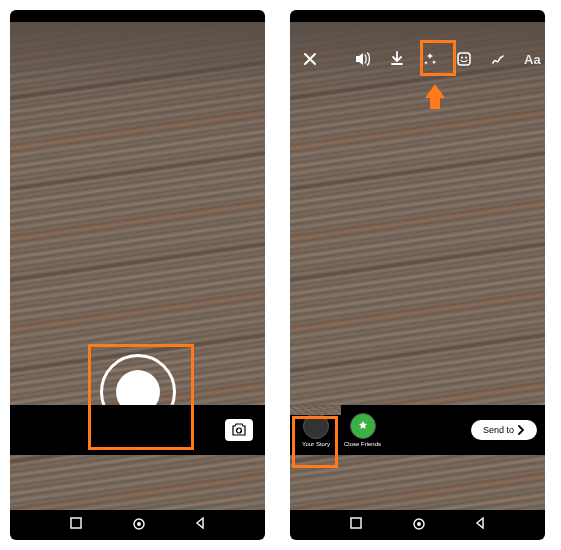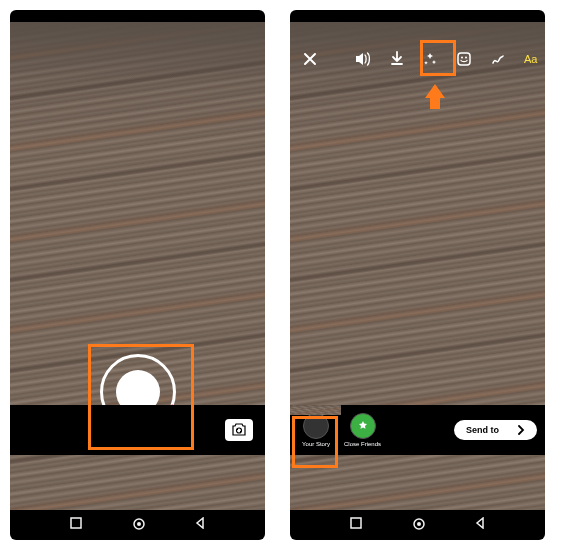--- a/index.html
+++ b/index.html
@@ -27,21 +27,21 @@
   .hl.arrow::before{content:"";position:absolute;left:50%;top:0;transform:translateX(-50%);border:10px solid transparent;border-bottom:14px solid #ff7a1a}
   .hl.arrow::after{content:"";position:absolute;left:50%;top:20px;transform:translateX(-50%);width:10px;height:15px;background:#ff7a1a}
   .hl.story{left:2px;bottom:42px;width:40px;height:46px}
   .toolbar{position:absolute;top:22px;left:0;right:0;height:30px;display:flex;align-items:center;padding:0 12px;gap:18px;color:#fff}
   .toolbar .spacer{flex:1}
   .tico{width:20px;height:20px;display:flex;align-items:center;justify-content:center}
   .story-item{display:flex;flex-direction:column;align-items:center;gap:2px;min-width:36px}
   .story-ava{width:24px;height:24px;border-radius:50%;border:1px solid #555;background:#333;overflow:hidden}
   .story-ava.g{background:#3cb043;display:flex;align-items:center;justify-content:center}
   .story-lbl{font-size:6px;color:#fff;white-space:nowrap}
-  .send{background:#fff;border-radius:14px;padding:5px 12px;display:flex;align-items:center;gap:18px;font-size:9px;font-weight:700}
+  .send{background:#fff;border-radius:14px;padding:5px 12px;display:flex;align-items:center;gap:3px;font-size:9px;font-weight:400}
   .cam-switch{width:28px;height:22px;background:#fff;border-radius:4px;display:flex;align-items:center;justify-content:center}
   svg{display:block}
 </style>
 </head>
 <body>
 
 <div class="wrap">
 
   <div class="phone">
     <div class="screen">
@@ -112,21 +112,21 @@
               <circle cx="6" cy="6.5" r="1" fill="#fff"></circle>
               <circle cx="10" cy="6.5" r="1" fill="#fff"></circle>
               <path d="M5 9.5c1 1.5 5 1.5 6 0" stroke="#fff" stroke-width="1.3" fill="none" stroke-linecap="round"></path>
             </svg>
         </div>
         <div class="tico">
           <svg width="16" height="16" viewBox="0 0 16 16">
               <path d="M3 12c2-6 4 2 6-3s3-2 4-4" stroke="#fff" stroke-width="1.6" fill="none" stroke-linecap="round"></path>
             </svg>
         </div>
-        <div class="tico" style="font-weight:400;font-size:11px;color:#fde047">Aa</div>
+        <div class="tico" style="font-weight:700;font-size:13px;color:#e5e5e5">Aa</div>
       </div>
       <div class="hl sound"></div>
       <div class="hl arrow"></div>
 
       <div class="bottom-bar b2">
         <div style="display:flex;gap:10px;align-items:center">
           <div class="story-item">
             <div class="story-ava">
               <div class="wood" style="transform:scale(.2);transform-origin:0 0"></div>
             </div>

